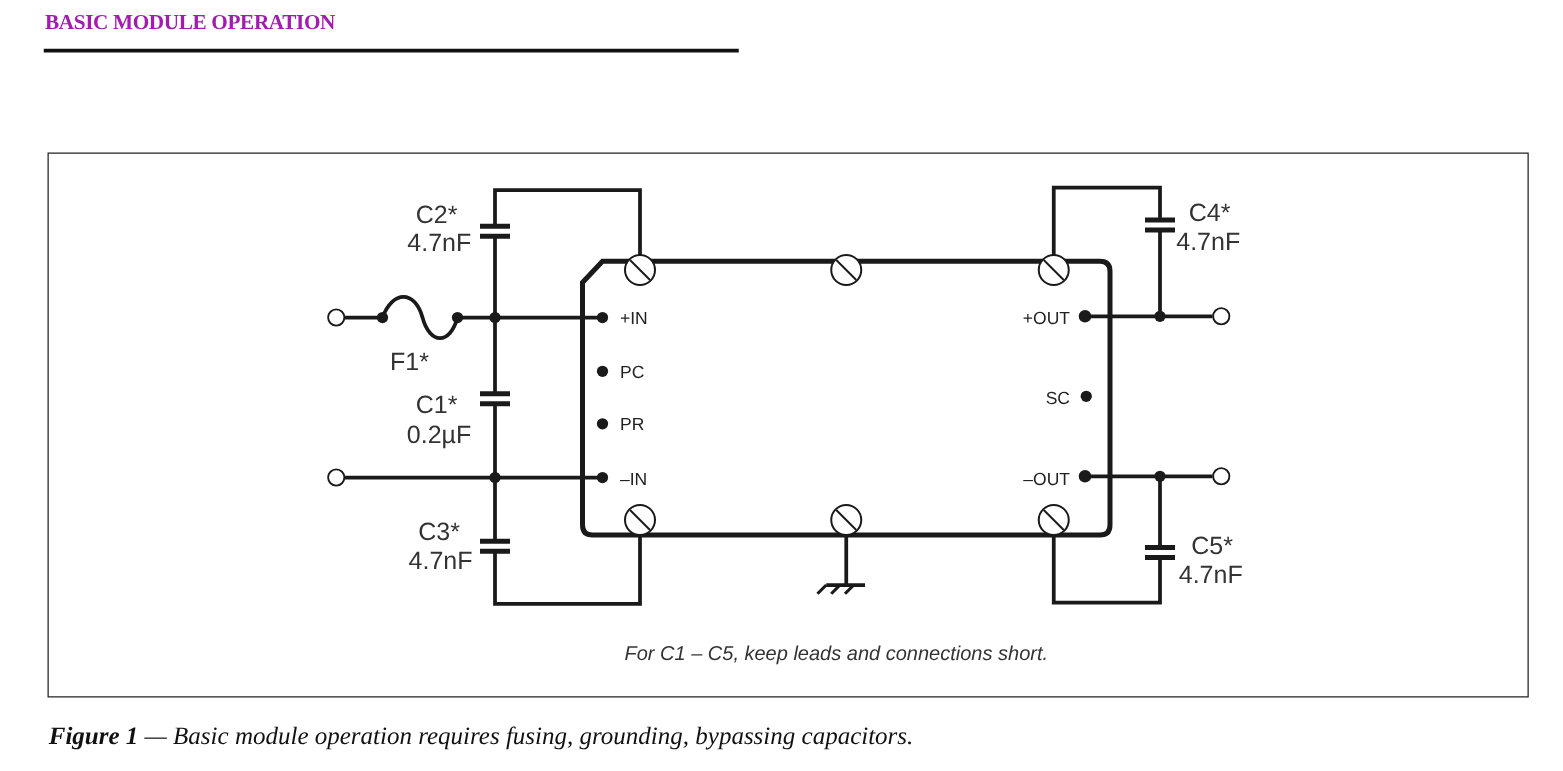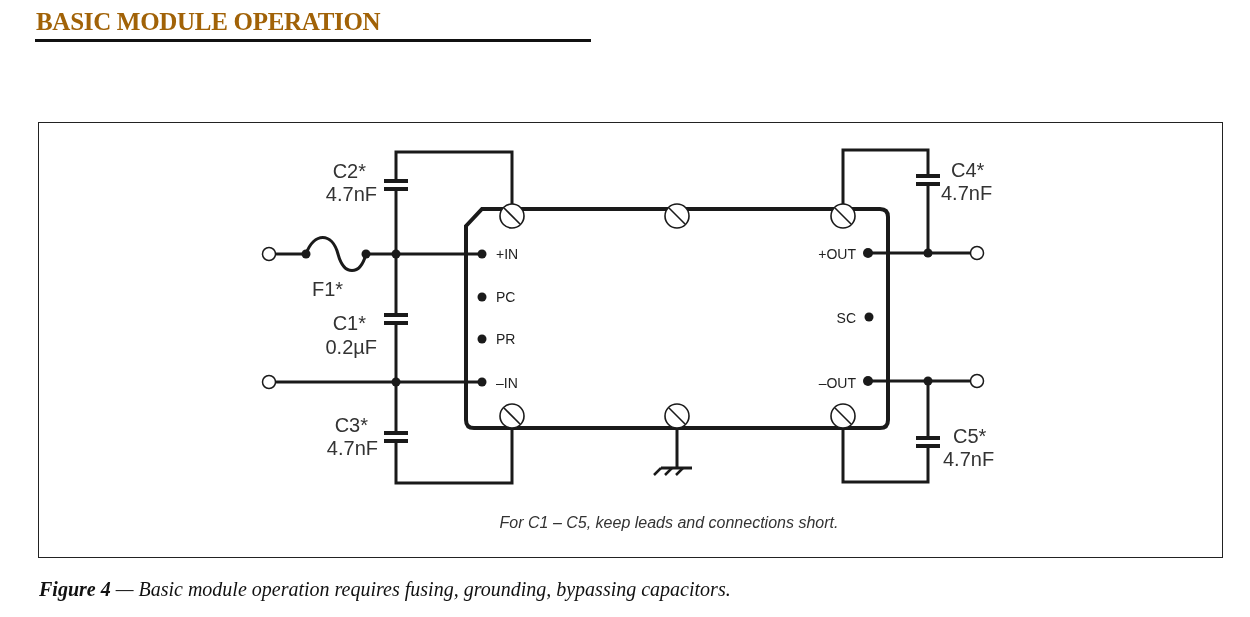--- a/index.html
+++ b/index.html
@@ -1,20 +1,20 @@
 <!DOCTYPE html>
 <html><head>
 <meta charset="utf-8">
 <style>
   html, body { margin: 0; padding: 0; background: #ffffff; }
   body { width: 1250px; height: 617px; position: relative; overflow: hidden; }
   .heading {
     position: absolute; left: 36px; top: 8px;
-    font-family: "Liberation Serif", serif; font-weight: bold; font-size: 25px;
-    color: #a16207; letter-spacing: -0.3px; margin: 0;
+    font-family: "Liberation Serif", serif; font-weight: bold; font-size: 17px;
+    color: #a21caf; letter-spacing: -0.3px; margin: 0;
   }
   .heading-rule { position: absolute; left: 35px; top: 39px; width: 556px; height: 3px; background: #111; }
   .frame { position: absolute; left: 38px; top: 122px; width: 1185px; height: 436px; border: 1px solid #222; box-sizing: border-box; }
   svg.schem { position: absolute; left: 0; top: 0; }
   .lbl { font-family: "Liberation Sans", sans-serif; fill: #333; }
   .big { font-size: 20px; }
   .pin { font-size: 14px; fill: #222; }
   .note { font-family: "Liberation Sans", sans-serif; font-style: italic; font-size: 16px; fill: #333; }
   .caption {
     position: absolute; left: 39px; top: 578px;
@@ -149,13 +149,13 @@
   <text class="lbl pin" x="496" y="302">PC</text>
   <text class="lbl pin" x="496" y="344">PR</text>
   <text class="lbl pin" x="496" y="388">–IN</text>
   <text class="lbl pin" x="856" y="259" text-anchor="end">+OUT</text>
   <text class="lbl pin" x="856" y="323" text-anchor="end">SC</text>
   <text class="lbl pin" x="856" y="388" text-anchor="end">–OUT</text>
 
   <text class="note" x="669" y="528" text-anchor="middle">For C1 – C5, keep leads and connections short.</text>
 </svg>
 
-<p class="caption"><b>Figure 4</b><span> — Basic module operation requires fusing, grounding, bypassing capacitors.</span></p>
+<p class="caption"><b>Figure 1</b><span> — Basic module operation requires fusing, grounding, bypassing capacitors.</span></p>
 
 </body></html>

